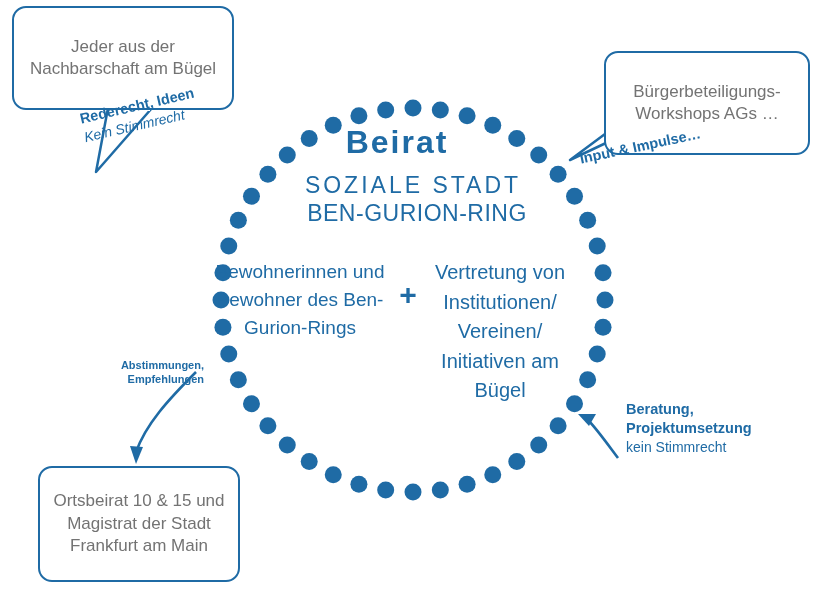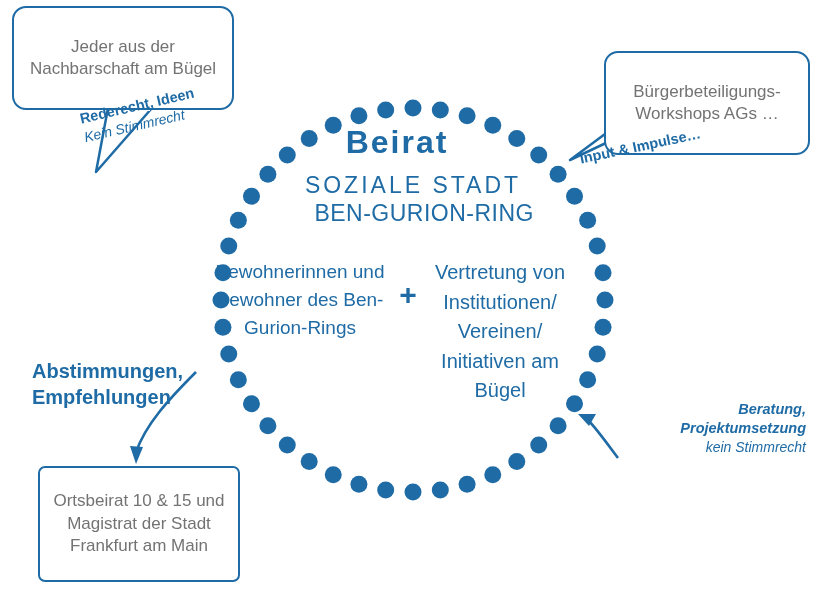--- a/index.html
+++ b/index.html
@@ -45,21 +45,21 @@
   }
   .box div { width: 100%; }
 
   #box-nachbarschaft {
     left: 12px;  top: 6px;  width: 222px; height: 104px;
   }
   #box-buerger {
     left: 604px; top: 6px;  width: 206px; height: 104px; margin-top: 45px;
   }
   #box-ortsbeirat {
-    left: 38px;  top: 466px; width: 202px; height: 116px; border-radius: 7px;
+    left: 38px;  top: 466px; width: 202px; height: 116px;
   }
   #box-stadtplanung {
     left: 530px; top: 486px; width: 282px; height: 82px;
   }
 
   
   .center-text {
     position: absolute;
     z-index: 3;
     color: #1f6ba5;
@@ -74,26 +74,25 @@
     letter-spacing: 2px;
   }
   #title-sub1 {
     left: 280px;
     top: 172px;
     width: 266px;
     font-size: 23px;
     letter-spacing: 3px;
   }
   #title-sub2 {
-    left: 268px;
+    left: 284px;
     top: 200px;
     width: 266px;
     font-size: 23px;
     letter-spacing: 0.5px;
-    text-align: right;
   }
 
   #col-left {
     left: 212px;
     top: 258px;
     width: 176px;
     font-size: 19px;
     line-height: 1.48;
   }
   #plus-sign {
@@ -140,33 +139,32 @@
   }
   #label-input {
     left: 578px;
     top: 150px;
     width: 170px;
     font-size: 14.5px;
     transform: rotate(-12deg);
     transform-origin: left top;
   }
   #label-abstimmungen {
-    left: 32px;
+    left: 44px;
     top: 358px;
     width: 160px;
-    font-size: 20px;
-    text-align: left;
+    font-size: 11px;
+    text-align: right;
   }
   #label-beratung {
     left: 626px;
     top: 400px;
     width: 180px;
     font-size: 14.5px;
-    text-align: right;
-    font-style: italic;
+    text-align: left;
   }
   #label-beratung .sub {
     font-weight: normal;
     font-size: 14px;
   }
 </style>
 </head>
 <body>
 
 <div id="stage">

